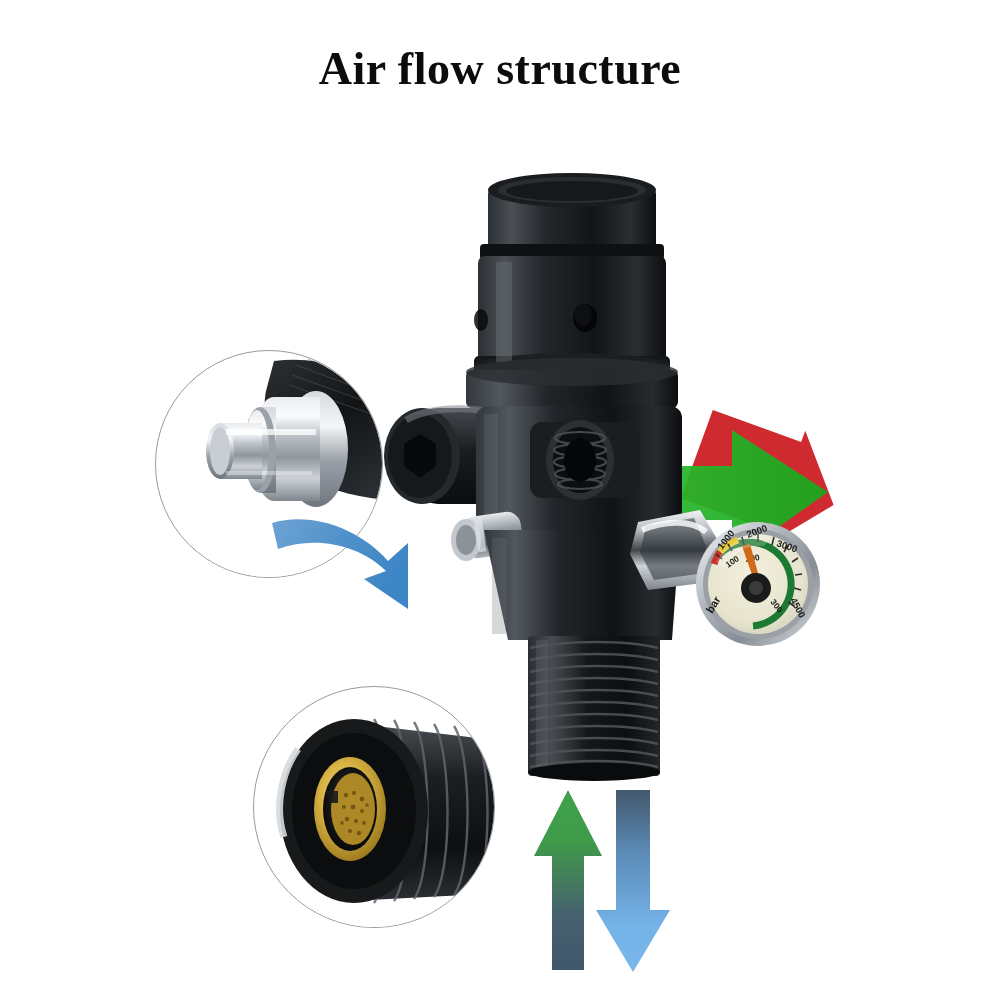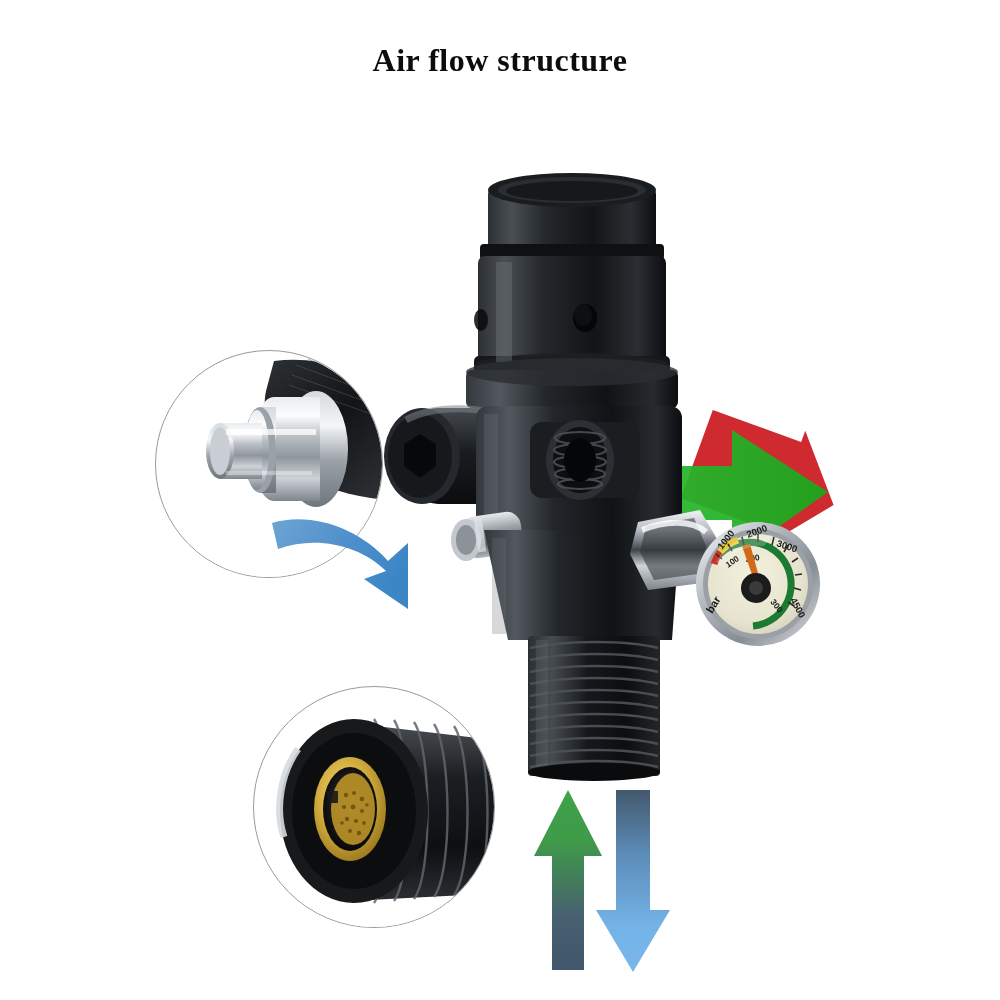--- a/index.html
+++ b/index.html
@@ -5,21 +5,21 @@
   * { margin:0; padding:0; box-sizing:border-box; }
   html,body { width:1000px; height:1000px; background:#ffffff; overflow:hidden; }
   body { font-family:"Liberation Sans", sans-serif; position:relative; }
 
   #stage { position:absolute; inset:0; width:1000px; height:1000px; background:#fff; }
 
   
   #title {
     position:absolute; left:0; top:42px; width:1000px; text-align:center;
     font-family:"Liberation Serif", serif;
-    font-size:32px; font-weight:700; color:#0c0c0c; letter-spacing:0.5px;
+    font-size:46px; font-weight:700; color:#0c0c0c; letter-spacing:0.5px;
   }
 
   
   .abs { position:absolute; }
   svg { display:block; overflow:visible; }
 
   
   .inset-ring {
     position:absolute; border-radius:50%;
     border:1.4px solid #9a9a9a; background:#fff;

